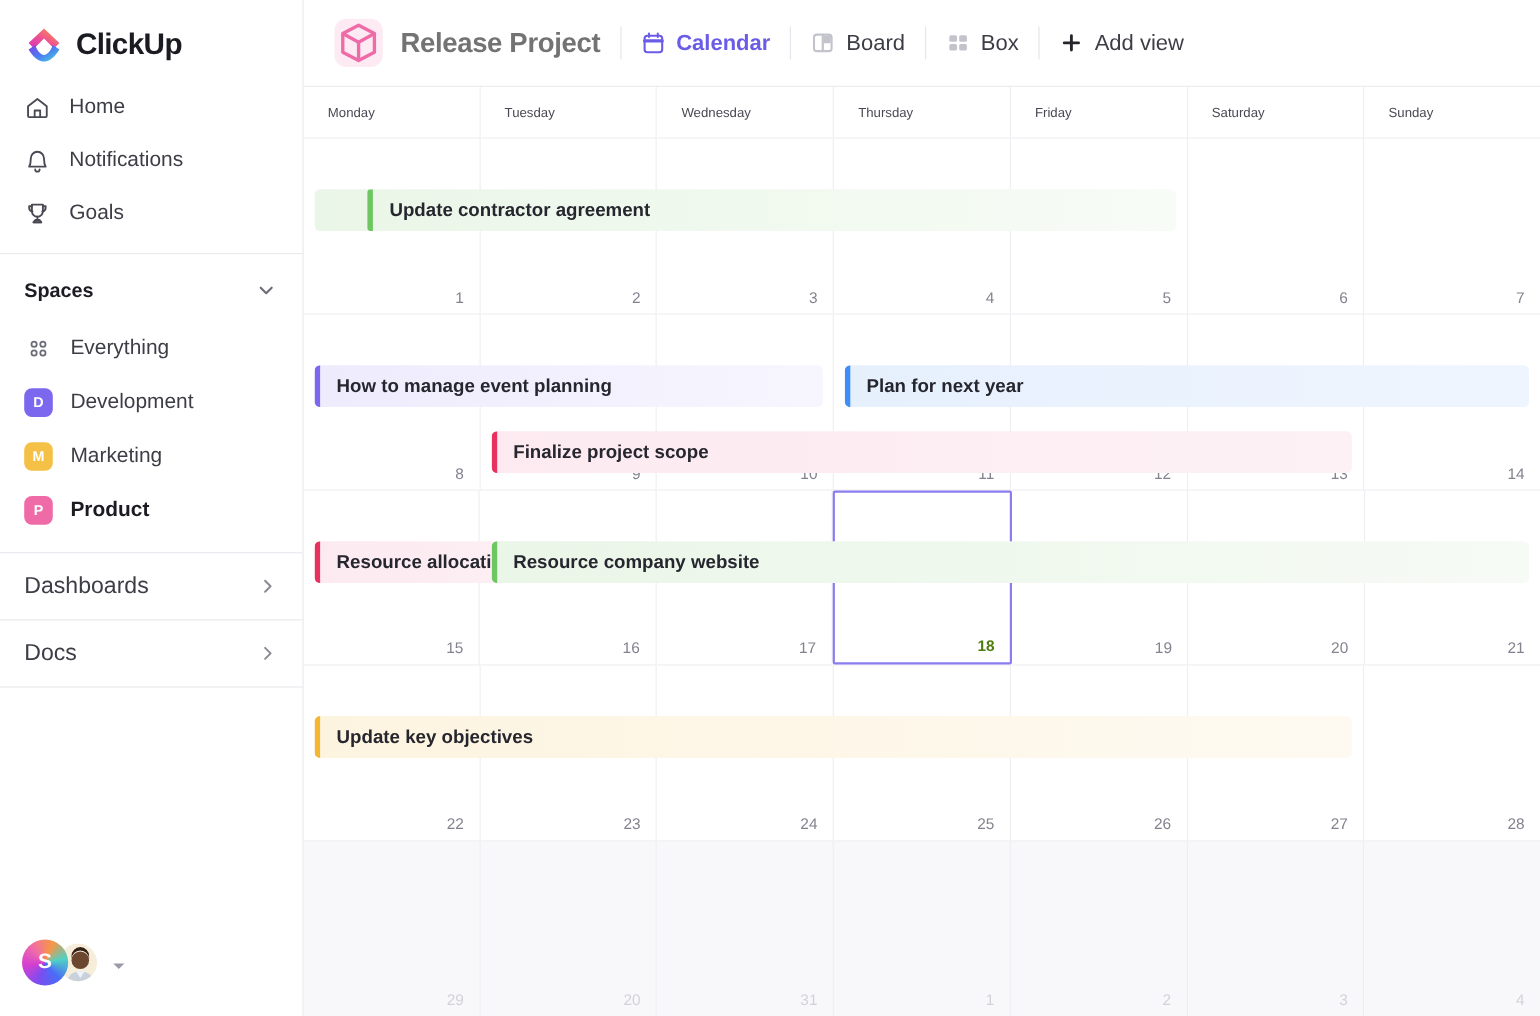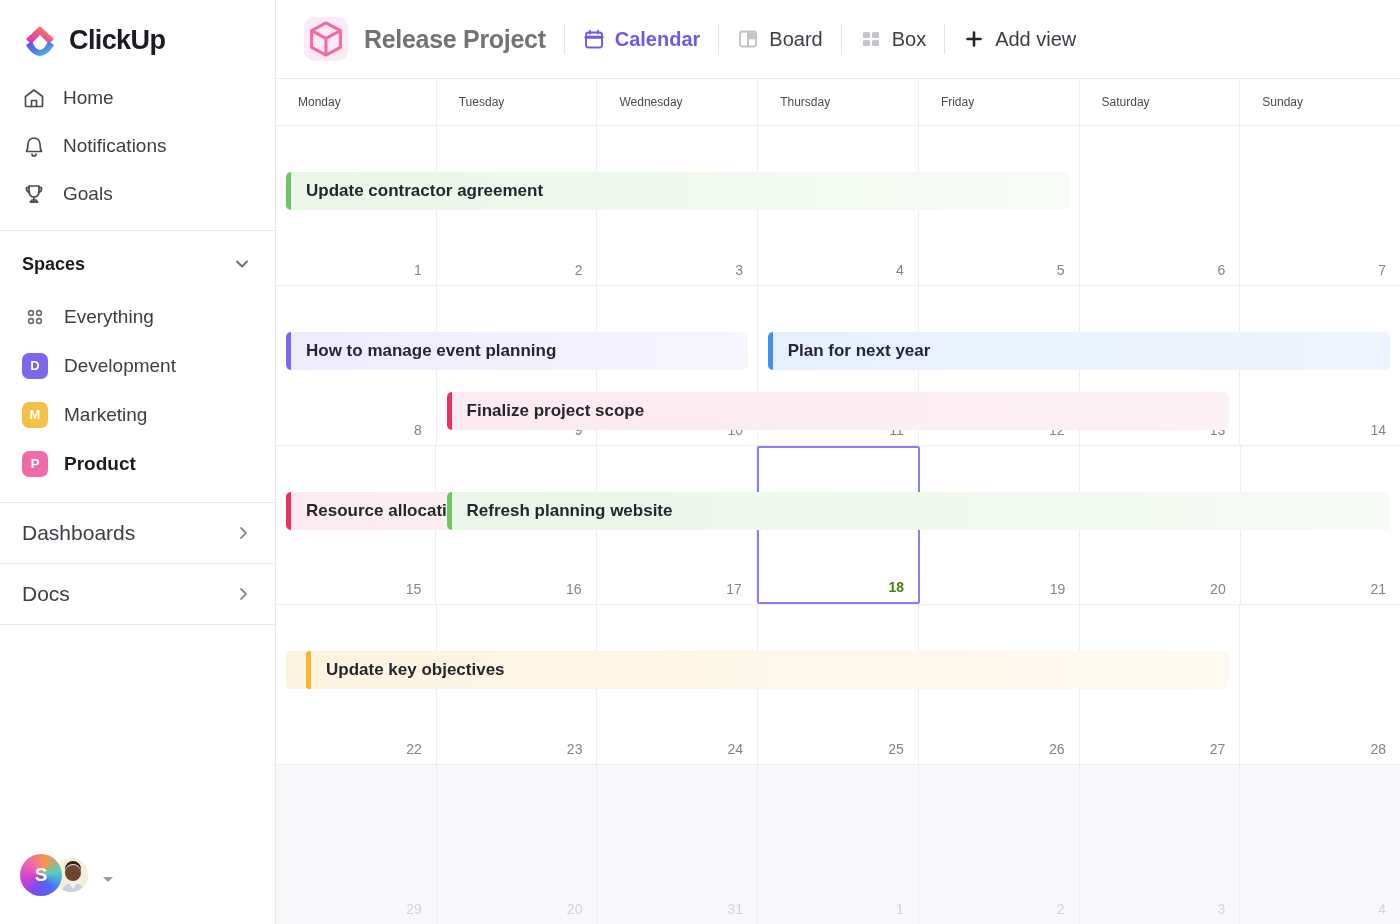--- a/index.html
+++ b/index.html
@@ -438,21 +438,21 @@
                 <span class="daynum">5</span>
               </div>
               <div class="daycell">
                 <span class="daynum">6</span>
               </div>
               <div class="daycell">
                 <span class="daynum">7</span>
               </div>
             </div>
             <div class="events">
-              <div class="event" style="left: calc(0% + 10px); width: calc(71.4286% - 20px); top: 46px; background: linear-gradient(to right, rgb(234, 246, 232), rgb(247, 252, 246));">
+              <div class="event" style="left: calc(0% + 10px); width: calc(71.4286% - 20px); top: 46px; background: linear-gradient(to right, rgb(234, 246, 232), rgb(247, 252, 246)); padding-left: 48px;">
                 <span class="accent" style="background: rgb(109, 198, 97);"></span>
                 <span class="etitle">Update contractor agreement</span>
               </div>
             </div>
           </div>
           <div class="week">
             <div class="daycells">
               <div class="daycell">
                 <span class="daynum">8</span>
               </div>
@@ -514,21 +514,21 @@
                 <span class="daynum">21</span>
               </div>
             </div>
             <div class="events">
               <div class="event" style="left: calc(0% + 10px); width: calc(28.5714% - 20px); top: 46px; background: linear-gradient(to right, rgb(252, 234, 240), rgb(253, 242, 246));">
                 <span class="accent" style="background: rgb(232, 49, 95);"></span>
                 <span class="etitle">Resource allocation</span>
               </div>
               <div class="event" style="left: calc(14.2857% + 10px); width: calc(85.7143% - 20px); top: 46px; background: linear-gradient(to right, rgb(234, 246, 232), rgb(246, 251, 245));">
                 <span class="accent" style="background: rgb(109, 198, 97);"></span>
-                <span class="etitle">Refresh planning website</span>
+                <span class="etitle">Resource company website</span>
               </div>
             </div>
           </div>
           <div class="week">
             <div class="daycells">
               <div class="daycell">
                 <span class="daynum">22</span>
               </div>
               <div class="daycell">
                 <span class="daynum">23</span>
@@ -543,21 +543,21 @@
                 <span class="daynum">26</span>
               </div>
               <div class="daycell">
                 <span class="daynum">27</span>
               </div>
               <div class="daycell">
                 <span class="daynum">28</span>
               </div>
             </div>
             <div class="events">
-              <div class="event" style="left: calc(0% + 10px); width: calc(85.7143% - 20px); top: 46px; background: linear-gradient(to right, rgb(253, 244, 224), rgb(254, 250, 241)); padding-left: 20px;">
+              <div class="event" style="left: calc(0% + 10px); width: calc(85.7143% - 20px); top: 46px; background: linear-gradient(to right, rgb(253, 244, 224), rgb(254, 250, 241));">
                 <span class="accent" style="background: rgb(245, 183, 48);"></span>
                 <span class="etitle">Update key objectives</span>
               </div>
             </div>
           </div>
           <div class="week dim">
             <div class="daycells">
               <div class="daycell other">
                 <span class="daynum">29</span>
               </div>

